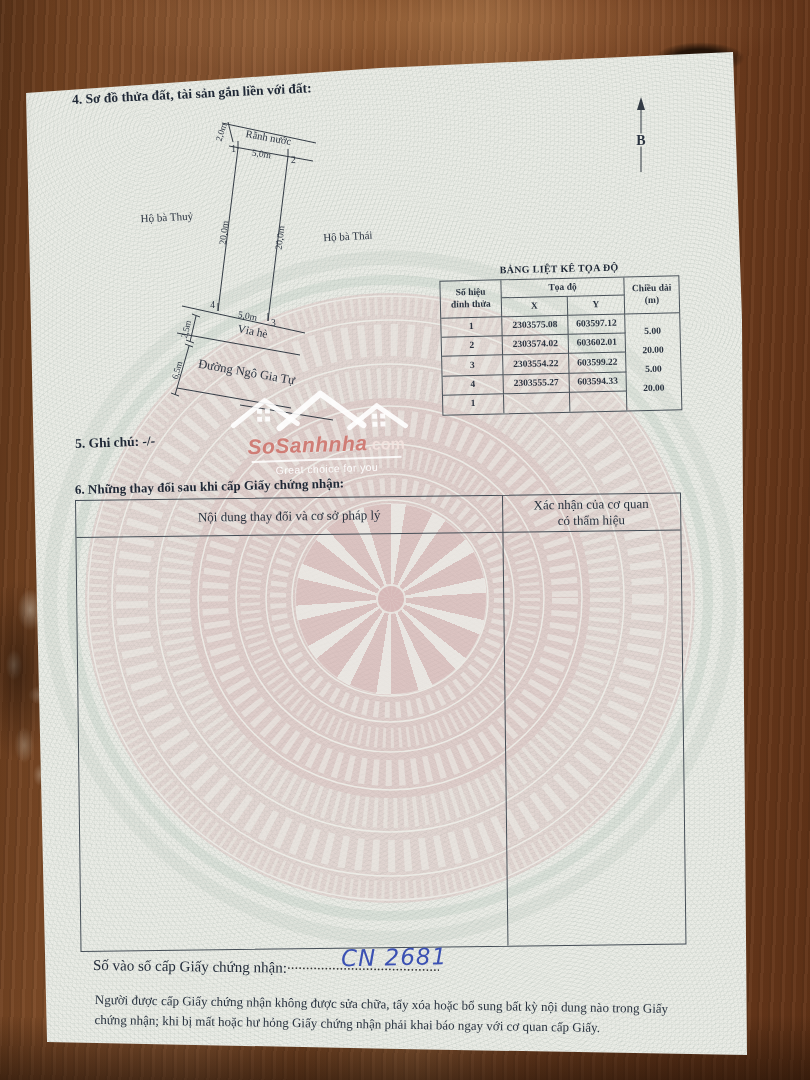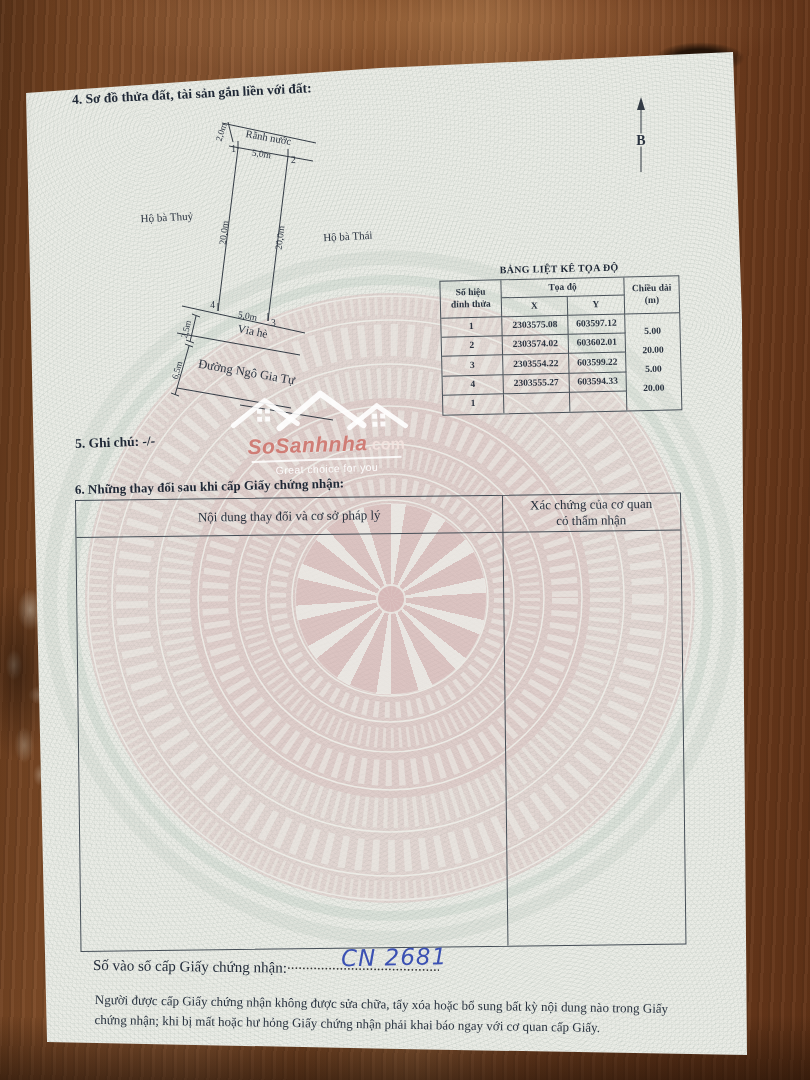--- a/index.html
+++ b/index.html
@@ -239,22 +239,22 @@
         <span class="brand">SoSanhnha</span><span class="suffix">.com</span>
       </div>
       <div class="logo-line"></div>
       <div class="logo-tagline">Great choice for you</div>
     </div>
 
     <div class="changes">
       <div class="chead">
         <div class="c1">Nội dung thay đổi và cơ sở pháp lý</div>
         <div class="c2">
-          <span>Xác chứng của cơ quan</span>
-          <span>có thẩm nhận</span>
+          <span>Xác nhận của cơ quan</span>
+          <span>có thẩm hiệu</span>
         </div>
       </div>
       <div class="divider"></div>
     </div>
 
     <div class="regline">
       <span>Số vào sổ cấp Giấy chứng nhận:</span><span class="leader">................................................................</span>
       <span class="hand">CN 2681</span>
     </div>
     <div class="note">Người được cấp Giấy chứng nhận không được sửa chữa, tẩy xóa hoặc bổ sung bất kỳ nội dung nào trong Giấy chứng nhận; khi bị mất hoặc hư hỏng Giấy chứng nhận phải khai báo ngay với cơ quan cấp Giấy.</div>

